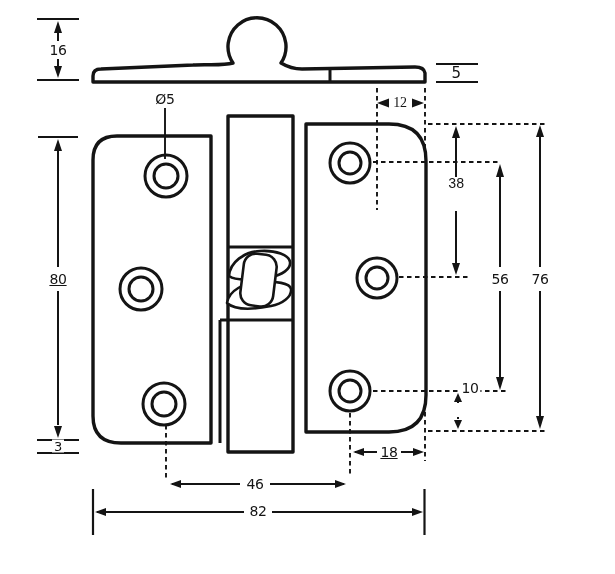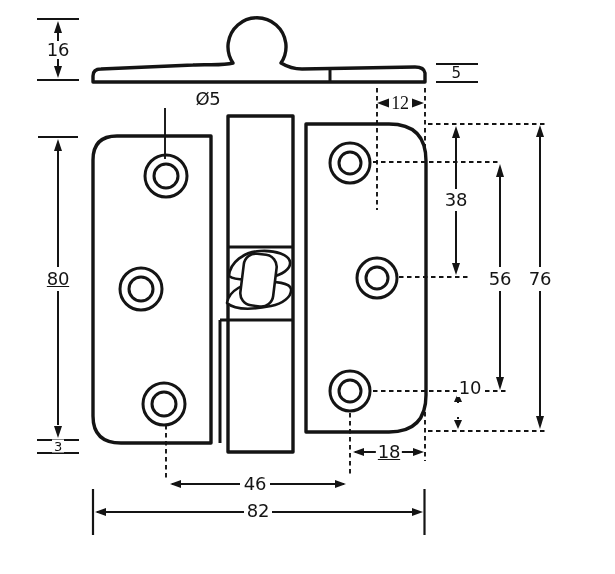--- a/index.html
+++ b/index.html
@@ -7,21 +7,21 @@
     position:relative;
     width:615px;height:574px;
     background:#ffffff;
     font-family:"DejaVu Sans", sans-serif;
     overflow:hidden;
   }
   .canvas svg{position:absolute;left:0;top:0;}
   .dim{
     position:absolute;
     transform:translate(-50%,-50%);
-    font-size:18px;
+    font-size:14px;
     line-height:1;
     color:#141414;
     background:#ffffff;
     padding:0 2px;
     white-space:nowrap;
     letter-spacing:-0.3px;
   }
   .dim.small{font-size:13px;}
   .dim.mid{font-size:15px;}
 </style>
@@ -150,25 +150,25 @@
         <path d="M 93,489 V 535 M 424.5,489 V 535" stroke-width="2.2"></path>
         <path d="M 97,512 H 244 M 272,512 H 420"></path>
         <polygon points="95,512 106,508 106,516" fill="#141414" stroke="none"></polygon>
         <polygon points="423,512 412,508 412,516" fill="#141414" stroke="none"></polygon>
       </g>
     </g>
   </svg>
 
   <div class="dim" style="left:58px;top:50px;">16</div>
   <div class="dim mid" style="left:456px;top:73px;">5</div>
-  <div class="dim" style="left:165px;top:99px;margin-left:43px;">Ø5</div>
+  <div class="dim" style="left:165px;top:99px;">Ø5</div>
   <div class="dim" style="left:400px;top:103px;font-family:Liberation Serif, serif;">12</div>
   <div class="dim" style="left:58px;top:279px;text-decoration:underline;">80</div>
   <div class="dim small" style="left:58px;top:446px;">3</div>
-  <div class="dim" style="left:456px;top:200px;">38</div>
+  <div class="dim" style="left:456px;top:184px;font-family:Liberation Mono, monospace;">38</div>
   <div class="dim" style="left:500px;top:279px;text-align:right;">56</div>
   <div class="dim" style="left:540px;top:279px;text-align:center;">76</div>
   <div class="dim" style="left:458px;top:388px;margin-left:12px;">10</div>
   <div class="dim" style="left:389px;top:452px;text-decoration:underline;">18</div>
   <div class="dim" style="left:255px;top:484px;">46</div>
   <div class="dim" style="left:258px;top:511px;text-align:right;">82</div>
 
 </div>
 
 </body></html>

